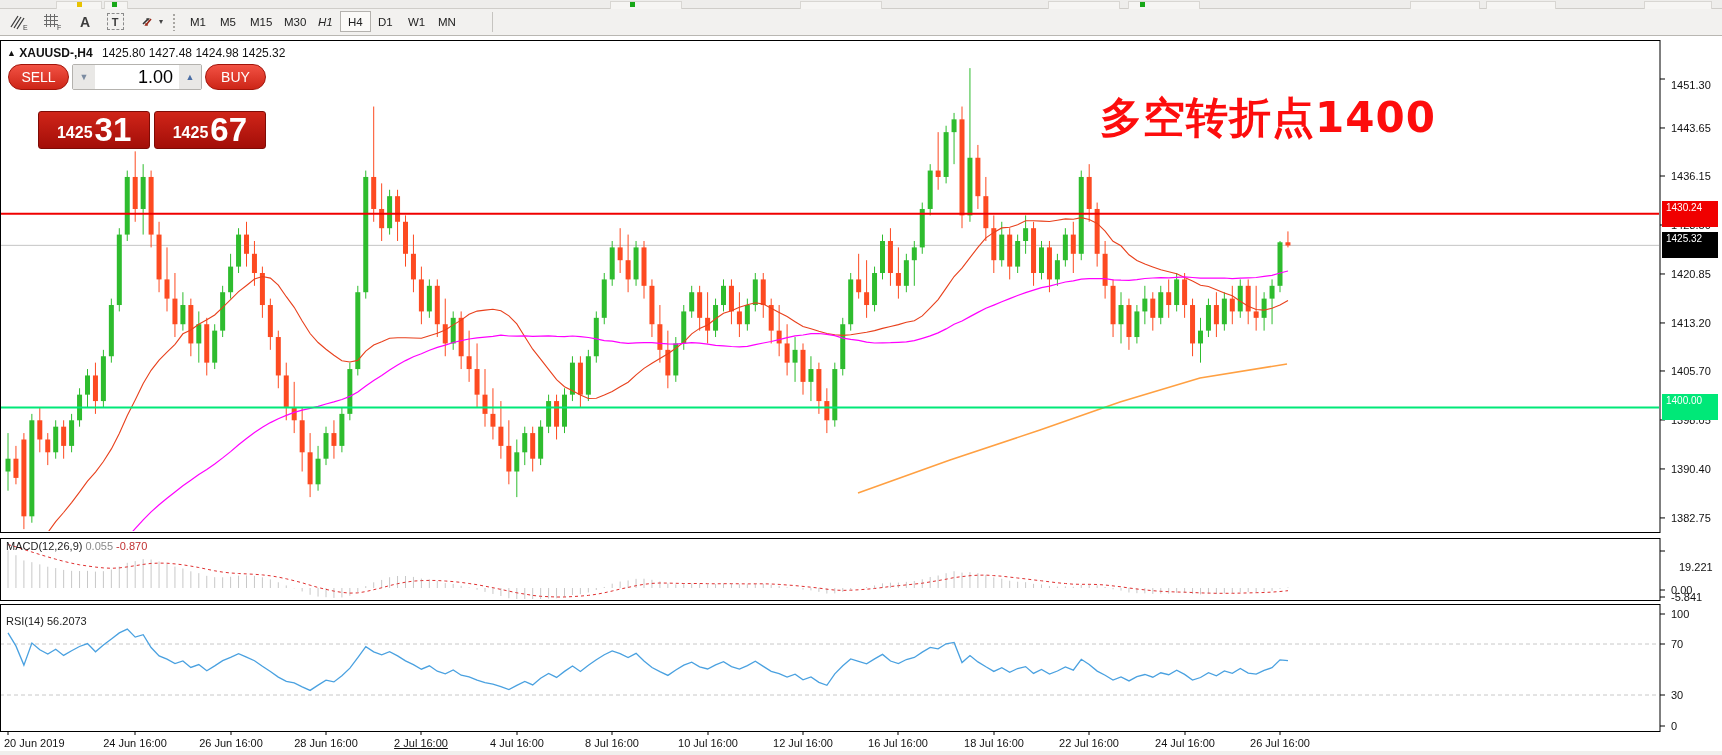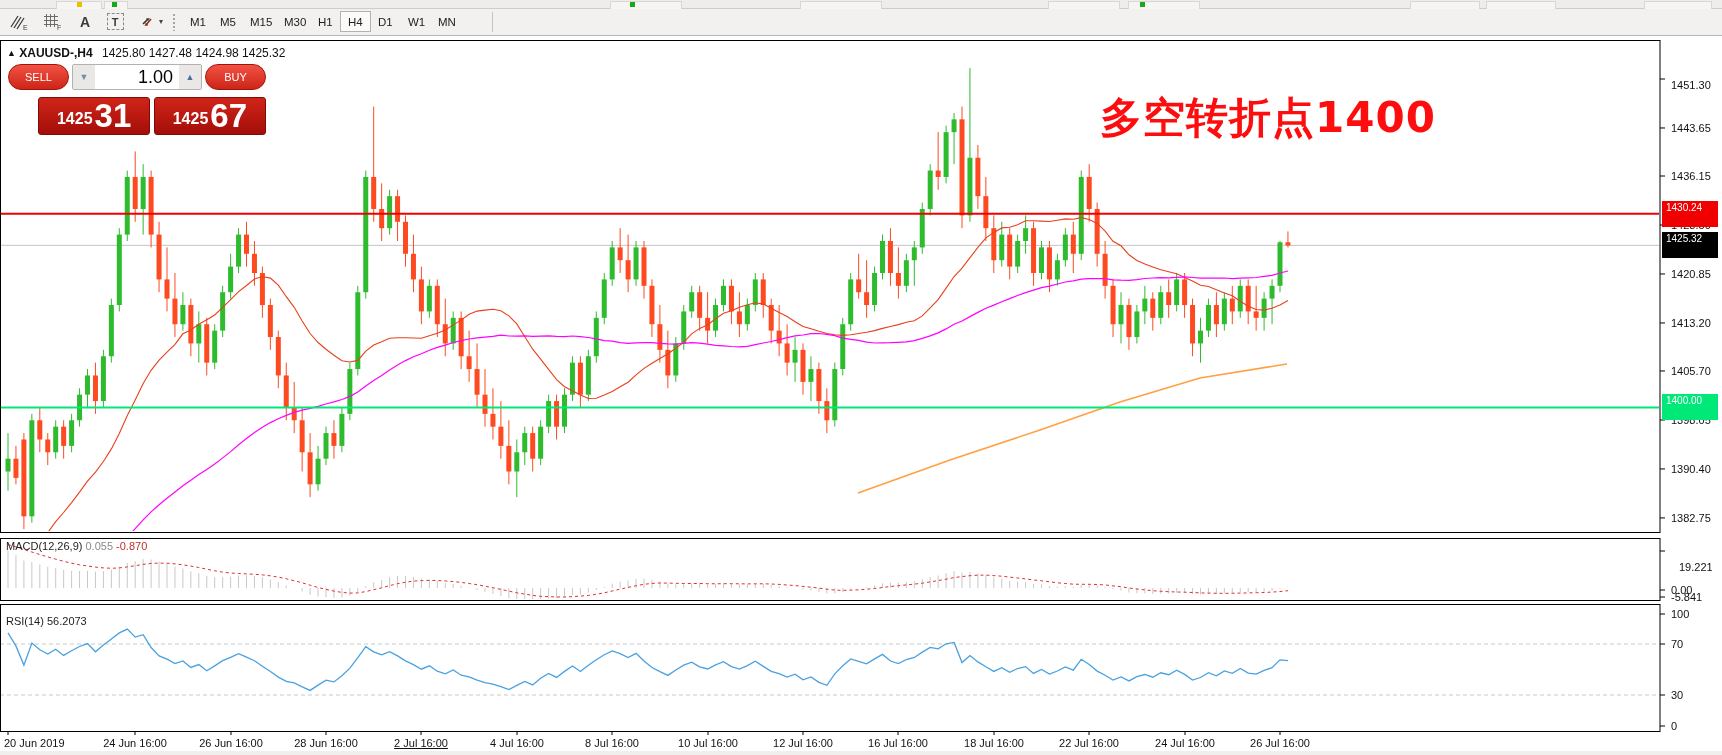--- a/index.html
+++ b/index.html
@@ -18,26 +18,26 @@
   .tf-btn{position:absolute;top:2px;height:21px;padding:0 7px;display:flex;align-items:center;justify-content:center;
           font-size:11.5px;color:#222;border:1px solid transparent;box-sizing:border-box;}
   .tf-btn.active{background:#fbfaf8;border:1px solid #b4b2ae;}
   
   #chart-svg{position:absolute;left:0;top:0;}
   .sym-header{position:absolute;left:7px;top:46px;font-size:12px;font-weight:700;color:#111;}
   .sym-header .tri{font-size:9px;vertical-align:1px;}
   
   .trade-panel{position:absolute;left:8px;top:64px;width:258px;}
   .tp-row1{display:flex;height:26px;}
-  .btn-sell,.btn-buy{width:64px;height:26px;color:#fff;font-size:11px;display:flex;align-items:center;justify-content:center;
+  .btn-sell,.btn-buy{width:64px;height:26px;color:#fff;font-size:14px;display:flex;align-items:center;justify-content:center;
      background:linear-gradient(#f25244,#cd2517);border:1px solid #a11309;border-radius:13px;box-sizing:border-box;}
   .vol-box{display:flex;height:26px;margin:0 3px;border:1px solid #b4b2ae;border-radius:2px;background:#e9e8e6;box-sizing:border-box;}
   .spin-btn{width:22px;display:flex;align-items:center;justify-content:center;font-size:9px;color:#4a6ea5;background:#e9e8e6;}
   .vol-input{width:72px;border:none;outline:none;font-size:18px;text-align:right;padding:0 6px;font-family:"Liberation Sans",sans-serif;}
-  .tp-row2{display:flex;margin-top:7px;padding-left:30px;}
+  .tp-row2{display:flex;margin-top:21px;padding-left:30px;}
   .price-tile{width:125px;height:38px;border-radius:3px;border:1px solid #7e0b06;box-sizing:border-box;
      background:linear-gradient(#d02519,#a30e08);color:#fff;display:flex;align-items:flex-end;justify-content:center;padding-bottom:2px;}
   .price-tile .small{font-size:16px;font-weight:700;margin:0 2px 4px 0;}
   .price-tile .big{font-size:33px;font-weight:700;line-height:1;}
   .tile-gap{width:4px;}
   
   .annotation{position:absolute;left:1100px;top:90px;font-size:42px;font-weight:700;color:#fd0d0d;letter-spacing:1px;
      font-family:"DejaVu Sans","Liberation Sans",sans-serif;white-space:nowrap;}
   
   .pa-label{position:absolute;left:1671px;font-size:11px;color:#111;transform:translateY(-50%);}
@@ -98,21 +98,21 @@
         <path d="M12 5 L7 11 L8.8 11 M7 11 L7 9.2" stroke="#9a2a1a" stroke-width="1.6" fill="none"></path>
       </svg>
       <span style="font-size:8px;color:#444;margin-left:2px;">▾</span>
     </div>
     <div class="grip" style="left:172px;"></div>
     <div id="tf-buttons">
         <div class="tf-btn" style="left: 182px;">M1</div>
         <div class="tf-btn" style="left: 212px;">M5</div>
         <div class="tf-btn" style="left: 242px;">M15</div>
         <div class="tf-btn" style="left: 276px;">M30</div>
-        <div class="tf-btn" style="left: 310px;">H1</div>
+        <div class="tf-btn" style="left: 310px; font-style: italic;">H1</div>
         <div class="tf-btn active" style="left: 340px;">H4</div>
         <div class="tf-btn" style="left: 370px;">D1</div>
         <div class="tf-btn" style="left: 400px;">W1</div>
         <div class="tf-btn" style="left: 430px;">MN</div>
       </div>
     <div class="vsep" style="left:492px;"></div>
   </div>
 
   <svg id="chart-svg" width="1722" height="755">
       <defs>

